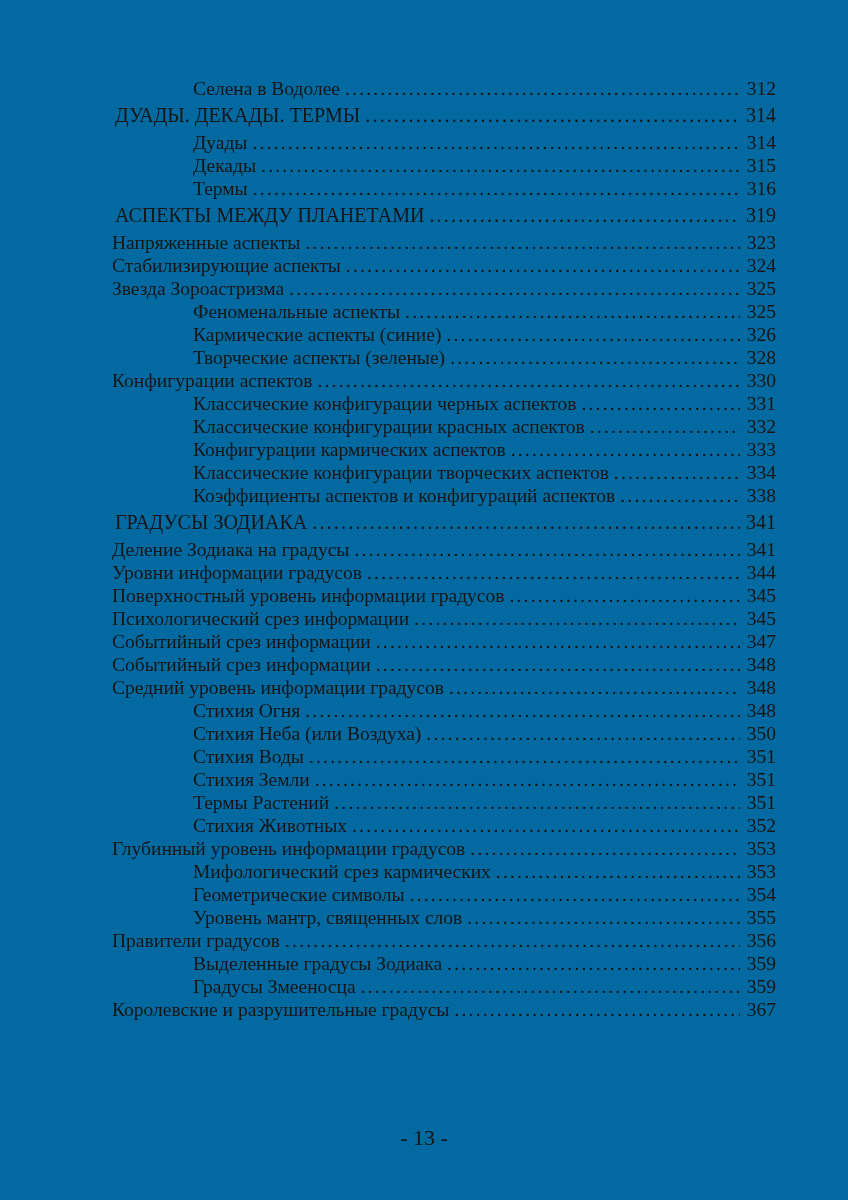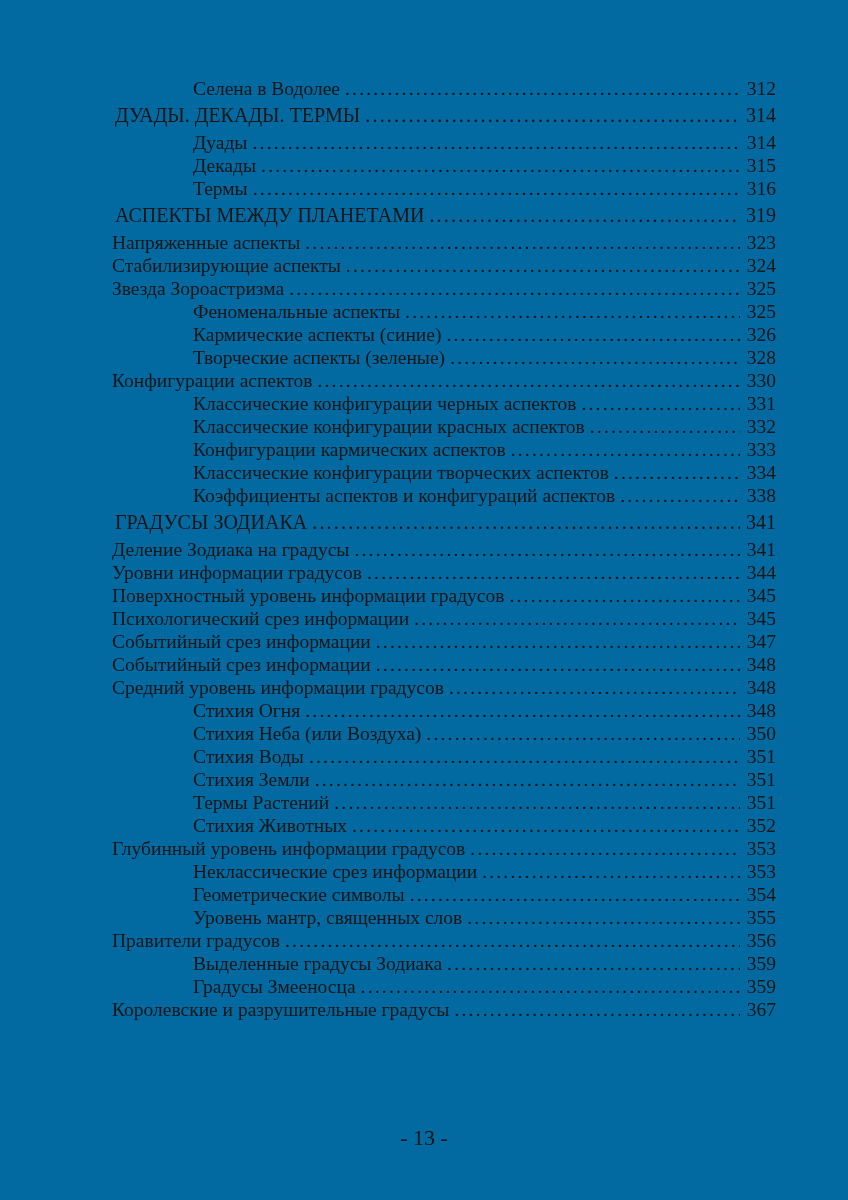--- a/index.html
+++ b/index.html
@@ -268,21 +268,21 @@
     <span class="pagenum">352</span>
   </div>
 
   <div class="entry lvl1">
     <span class="label">Глубинный уровень информации градусов</span>
     <span class="dots"></span>
     <span class="pagenum">353</span>
   </div>
 
   <div class="entry lvl2">
-    <span class="label">Неклассические срез информации</span>
+    <span class="label">Мифологический срез кармических</span>
     <span class="dots"></span>
     <span class="pagenum">353</span>
   </div>
 
   <div class="entry lvl2">
     <span class="label">Геометрические символы</span>
     <span class="dots"></span>
     <span class="pagenum">354</span>
   </div>
 

